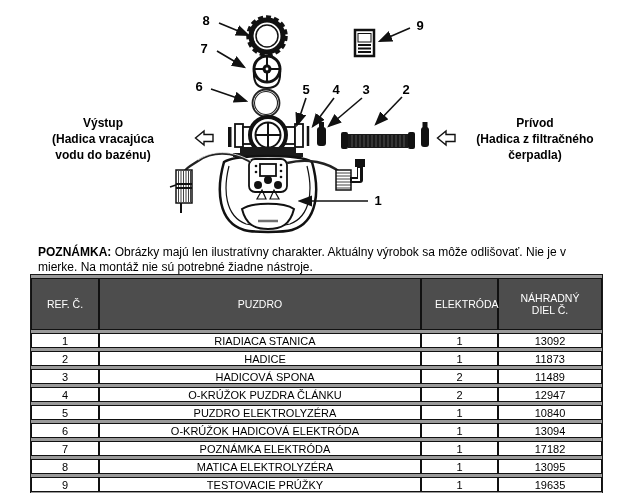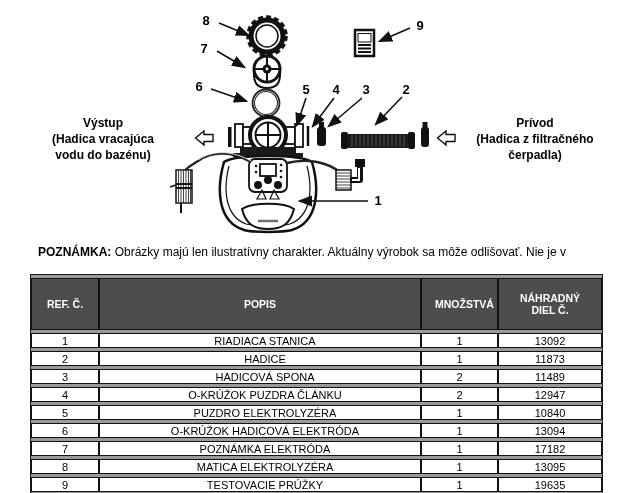--- a/index.html
+++ b/index.html
@@ -14,21 +14,21 @@
   }
   .note b{font-weight:bold;}
   .parts-table{
     position:absolute;top:274px;left:30px;width:571px;
     border-collapse:separate;border-spacing:0 3px;
     background:#9a9a9a;border:1px solid #1a1a1a;
     table-layout:fixed;font-size:11px;
   }
   .parts-table th{
     background:#4d4d4d;color:#fff;border:1px solid #111;
-    font-size:10.5px;font-weight:bold;height:34px;padding:13px;text-align:center;
+    font-size:10.5px;font-weight:normal;height:34px;padding:13px;text-align:center;
     box-sizing:border-box;
   }
   .parts-table td{
     background:#fff;border:1px solid #111;height:15px;padding:0;
     text-align:center;box-sizing:border-box;
   }
   .parts-table td.popis{text-align:center;padding-left:10px;}
   svg text.lbl{font-family:"Liberation Sans","DejaVu Sans",sans-serif;font-size:12px;font-weight:bold;}
   svg text.num{font-family:"Liberation Sans","DejaVu Sans",sans-serif;font-size:13px;font-weight:bold;}
 </style>
@@ -192,34 +192,34 @@
     <g>
       <text class="num" x="406" y="94" text-anchor="middle">2</text>
       <line x1="402" y1="97" x2="376" y2="124" stroke="#111" stroke-width="1.6" marker-end="url(#arr)"></line>
     </g>
     <g>
       <text class="num" x="378" y="205" text-anchor="middle">1</text>
       <line x1="368" y1="201" x2="300" y2="201" stroke="#111" stroke-width="1.6" marker-end="url(#arr)"></line>
     </g>
   </svg>
 
-  <p class="note"><b>POZNÁMKA:</b> <span>Obrázky majú len ilustratívny charakter. Aktuálny výrobok sa môže odlišovať. Nie je v</span><br></p>
+  <p class="note"><b>POZNÁMKA:</b> <span>Obrázky majú len ilustratívny charakter. Aktuálny výrobok sa môže odlišovať. Nie je v</span><br><span>mierke. Na montáž nie sú potrebné žiadne nástroje.</span></p>
 
   <table class="parts-table">
     <colgroup>
       <col style="width:68px">
         <col style="width:322px">
         <col style="width:77px">
         <col style="width:104px">
     </colgroup>
     <thead>
       <tr>
         <th>REF. Č.</th>
-        <th>POPIS</th>
-        <th>MNOŽSTVÁ</th>
+        <th>PUZDRO</th>
+        <th>ELEKTRÓDA</th>
         <th>NÁHRADNÝ DIEL Č.</th>
       </tr>
     </thead>
     <tbody>
         <tr>
           <td>1</td>
           <td class="popis">RIADIACA STANICA</td>
           <td>1</td>
           <td>13092</td>
         </tr>

